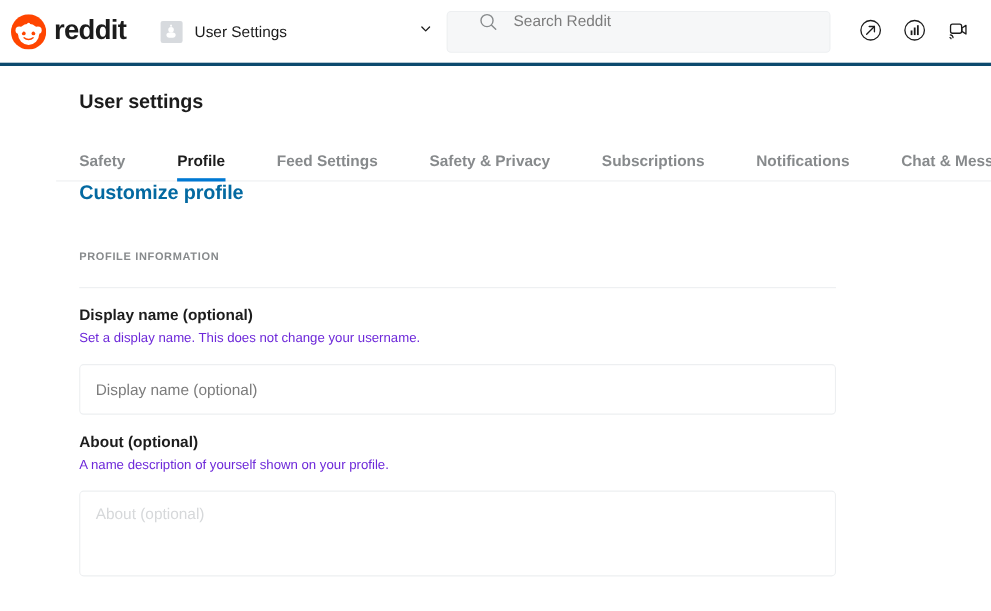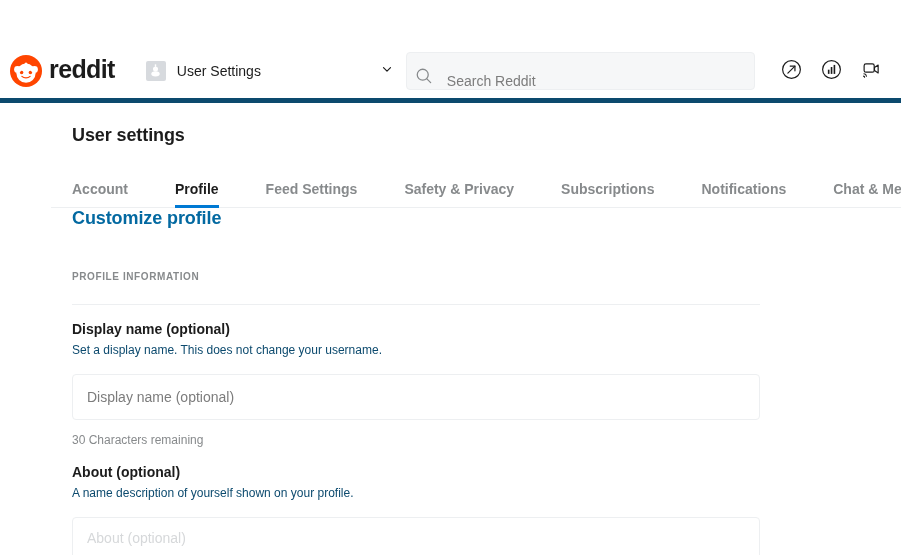--- a/index.html
+++ b/index.html
@@ -12,25 +12,24 @@
     font-family: "Liberation Sans", sans-serif;
     -webkit-font-smoothing: antialiased;
   }
 
   
   .header {
     position: relative;
     height: 60px;
     width: 901px;
     background: #ffffff;
-    border-bottom: 5px solid #0c4a6e;
+    border-bottom: 3px solid #0c4a6e;
     display: flex;
     align-items: center;
     padding: 0 8px 0 8px;
-    margin-top: 43px;
   }
 
   .logo-wrap {
     display: flex;
     align-items: center;
     gap: 7px;
     padding: 0 6px 0 2px;
     cursor: pointer;
     flex: 0 0 auto;
   }
@@ -76,22 +75,22 @@
 
   .search-box {
     position: relative;
     height: 38px;
     width: 349px;
     margin-left: 3px;
     background: #f6f7f8;
     border: 1px solid #edeff1;
     border-radius: 4px;
     display: flex;
-    align-items: flex-end;
-    padding: 0 8px;
+    align-items: flex-start;
+    padding: 0 28px;
     cursor: text;
     flex: 0 0 auto;
   }
   .search-icon { flex: 0 0 auto; display: block; }
   .search-input {
     border: 0;
     outline: 0;
     background: transparent;
     margin-left: 14px;
     font-family: "Liberation Sans", sans-serif;
@@ -191,21 +190,21 @@
   .field { margin-top: 15px; width: 688px; }
   .field-label {
     font-size: 14px;
     font-weight: 700;
     color: #1c1c1c;
     line-height: 18px;
   }
   .field-desc {
     margin-top: 4px;
     font-size: 12px;
-    color: #0c4a6e;
+    color: #6d28d9;
     line-height: 16px;
   }
   .input-wrap { margin-top: 16px; }
   .text-input {
     width: 688px;
     height: 46px;
     border: 1px solid #edeff1;
     border-radius: 4px;
     background: #ffffff;
     padding: 0 14px;
@@ -323,42 +322,41 @@
   </div>
 </div>
 
 <div class="page">
 
   <div class="page-head">
     <div class="page-title">User settings</div>
   </div>
 
   <div class="tabbar">
-    <div class="tab">Account</div>
+    <div class="tab">Safety</div>
     <div class="tab active">Profile</div>
     <div class="tab">Feed Settings</div>
     <div class="tab">Safety &amp; Privacy</div>
     <div class="tab">Subscriptions</div>
     <div class="tab">Notifications</div>
     <div class="tab">Chat &amp; Messaging</div>
   </div>
 
   <div class="content">
 
     <div class="section-title">Customize profile</div>
 
     <div class="section-label">PROFILE INFORMATION</div>
 
     <div class="field">
       <div class="field-label">Display name (optional)</div>
       <div class="field-desc">Set a display name. This does not change your username.</div>
       <div class="input-wrap">
         <input class="text-input" type="text" placeholder="Display name (optional)" style="">
       </div>
-      <div class="field-hint">30 Characters remaining</div>
     </div>
 
     <div class="field">
       <div class="field-label">About (optional)</div>
       <div class="field-desc">A name description of yourself shown on your profile.</div>
       <div class="input-wrap">
         <textarea class="textarea-input" placeholder="About (optional)" style=""></textarea>
       </div>
     </div>
 

